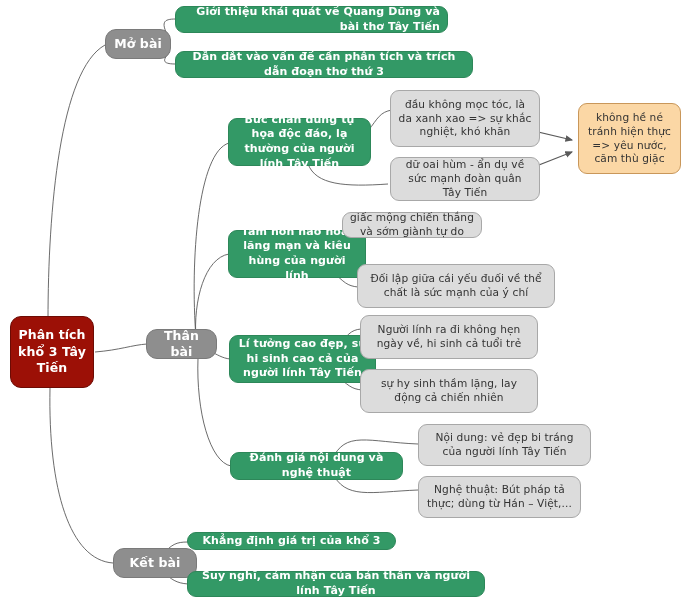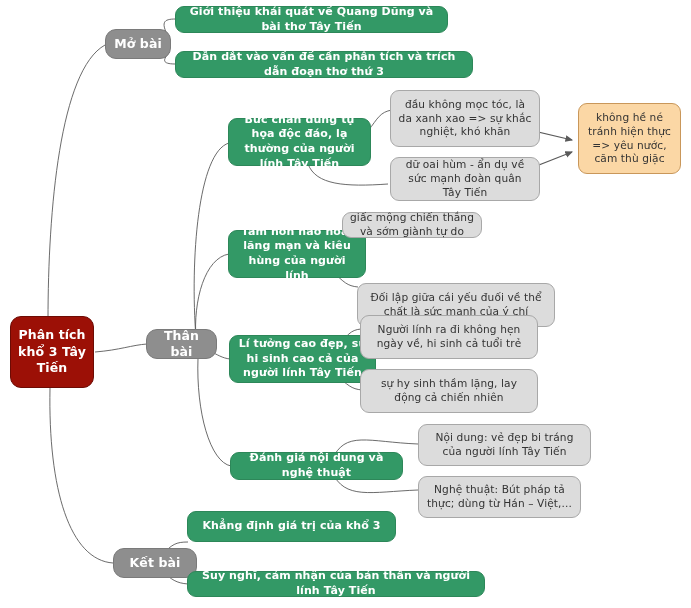--- a/index.html
+++ b/index.html
@@ -129,21 +129,21 @@
   </div>
 
   <div class="node node-gray" style="left:146px; top:329px; width:71px; height:30px;">
     <span>Thân bài</span>
   </div>
 
   <div class="node node-gray" style="left:113px; top:548px; width:84px; height:30px;">
     <span>Kết bài</span>
   </div>
 
-  <div class="node node-green" style="left:175px; top:6px; width:273px; height:27px;">
+  <div class="node node-green" style="left:175px; top:6px; width:273px; height:27px;text-align:right;">
     <span>Giới thiệu khái quát về Quang Dũng và bài thơ Tây Tiến</span>
   </div>
 
   <div class="node node-green" style="left:175px; top:51px; width:298px; height:27px;">
     <span>Dẫn dắt vào vấn đề cần phân tích và trích dẫn đoạn thơ thứ 3</span>
   </div>
 
   <div class="node node-green" style="left:228px; top:118px; width:143px; height:48px;">
     <span>Bức chân dung tự họa độc đáo, lạ thường của người lính Tây Tiến</span>
   </div>
@@ -161,21 +161,21 @@
   </div>
 
   <div class="node node-green" style="left:228px; top:230px; width:138px; height:48px;">
     <span>Tâm hồn hào hoa, lãng mạn và kiêu hùng của người lính</span>
   </div>
 
   <div class="node node-leaf" style="left:342px; top:212px; width:140px; height:26px;">
     <span>giấc mộng chiến thắng và sớm giành tự do</span>
   </div>
 
-  <div class="node node-leaf" style="left:357px; top:264px; width:198px; height:44px;margin-top:19px;">
+  <div class="node node-leaf" style="left:357px; top:264px; width:198px; height:44px;">
     <span>Đối lập giữa cái yếu đuối về thể chất là sức mạnh của ý chí</span>
   </div>
 
   <div class="node node-green" style="left:229px; top:335px; width:147px; height:48px;">
     <span>Lí tưởng cao đẹp, sự hi sinh cao cả của người lính Tây Tiến</span>
   </div>
 
   <div class="node node-leaf" style="left:360px; top:315px; width:178px; height:44px;">
     <span>Người lính ra đi không hẹn ngày về, hi sinh cả tuổi trẻ</span>
   </div>
@@ -189,21 +189,21 @@
   </div>
 
   <div class="node node-leaf" style="left:418px; top:424px; width:173px; height:42px;">
     <span>Nội dung: vẻ đẹp bi tráng của người lính Tây Tiến</span>
   </div>
 
   <div class="node node-leaf" style="left:418px; top:476px; width:163px; height:42px;">
     <span>Nghệ thuật: Bút pháp tả thực; dùng từ Hán – Việt,...</span>
   </div>
 
-  <div class="node node-green" style="left:187px; top:511px; width:209px; height:31px;">
+  <div class="node node-green" style="left:187px; top:532px; width:209px; height:18px;">
     <span>Khẳng định giá trị của khổ 3</span>
   </div>
 
   <div class="node node-green" style="left:187px; top:571px; width:298px; height:26px;">
     <span>Suy nghĩ, cảm nhận của bản thân và người lính Tây Tiến</span>
   </div>
 
 </div>
 
 </body></html>

